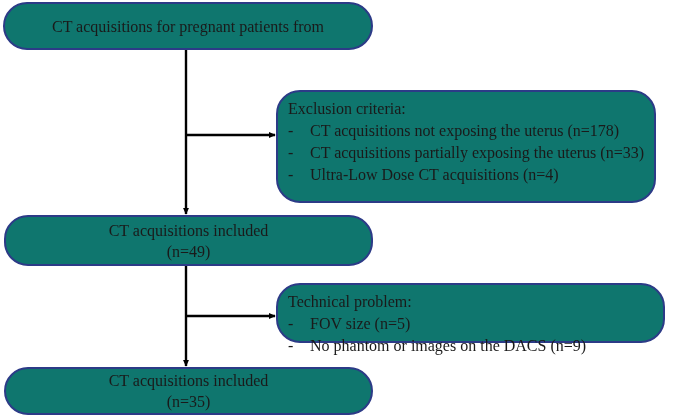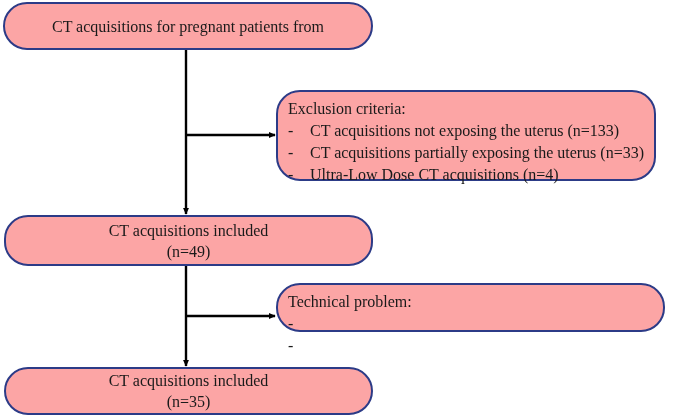--- a/index.html
+++ b/index.html
@@ -13,21 +13,21 @@
     height: 417px;
     background: #ffffff;
     font-family: "Liberation Serif", "DejaVu Serif", serif;
     overflow: hidden;
   }
   .node {
     position: absolute;
     box-sizing: border-box;
     border: 2px solid #2c3b87;
     border-radius: 24px;
-    background: #fca5a5;
+    background: #0f766e;
     color: #1a1a1a;
   }
   .node.centered {
     display: flex;
     flex-direction: column;
     align-items: center;
     justify-content: center;
     text-align: center;
   }
   .node-line {
@@ -78,48 +78,50 @@
     <line x1="186" y1="50" x2="186" y2="214" stroke="#000000" stroke-width="2.4" marker-end="url(#arrowhead)"></line>
     <line x1="186" y1="135" x2="275" y2="135" stroke="#000000" stroke-width="2.4" marker-end="url(#arrowhead)"></line>
     <line x1="186" y1="266" x2="186" y2="366" stroke="#000000" stroke-width="2.4" marker-end="url(#arrowhead)"></line>
     <line x1="186" y1="316" x2="275" y2="316" stroke="#000000" stroke-width="2.4" marker-end="url(#arrowhead)"></line>
   </svg>
 
   <div class="node centered" style="left:3px; top:2px; width:370px; height:48px;">
     <div class="node-line">CT acquisitions for pregnant patients from</div>
   </div>
 
-  <div class="node list-node" style="left:276px; top:90px; width:380px; height:91px;">
+  <div class="node list-node" style="left:276px; top:90px; width:380px; height:113px;">
     <div class="list-title">Exclusion criteria:</div>
     <div class="list-row">
       <span class="list-dash">-</span>
-      <span>CT acquisitions not exposing the uterus (n=133)</span>
+      <span>CT acquisitions not exposing the uterus (n=178)</span>
     </div>
     <div class="list-row">
       <span class="list-dash">-</span>
       <span>CT acquisitions partially exposing the uterus (n=33)</span>
     </div>
     <div class="list-row">
       <span class="list-dash">-</span>
       <span>Ultra-Low Dose CT acquisitions (n=4)</span>
     </div>
   </div>
 
   <div class="node centered" style="left:4px; top:215px; width:369px; height:51px;">
     <div class="node-line">CT acquisitions included</div>
     <div class="node-line">(n=49)</div>
   </div>
 
-  <div class="node list-node" style="left:276px; top:283px; width:389px; height:49px;">
+  <div class="node list-node" style="left:276px; top:283px; width:389px; height:60px;">
     <div class="list-title">Technical problem:</div>
     <div class="list-row">
       <span class="list-dash">-</span>
+      <span>FOV size (n=5)</span>
     </div>
     <div class="list-row">
       <span class="list-dash">-</span>
+      <span>No phantom or images on the DACS (n=9)</span>
     </div>
   </div>
 
   <div class="node centered" style="left:4px; top:367px; width:369px; height:48px;">
     <div class="node-line">CT acquisitions included</div>
     <div class="node-line">(n=35)</div>
   </div>
 
 </div>
 

